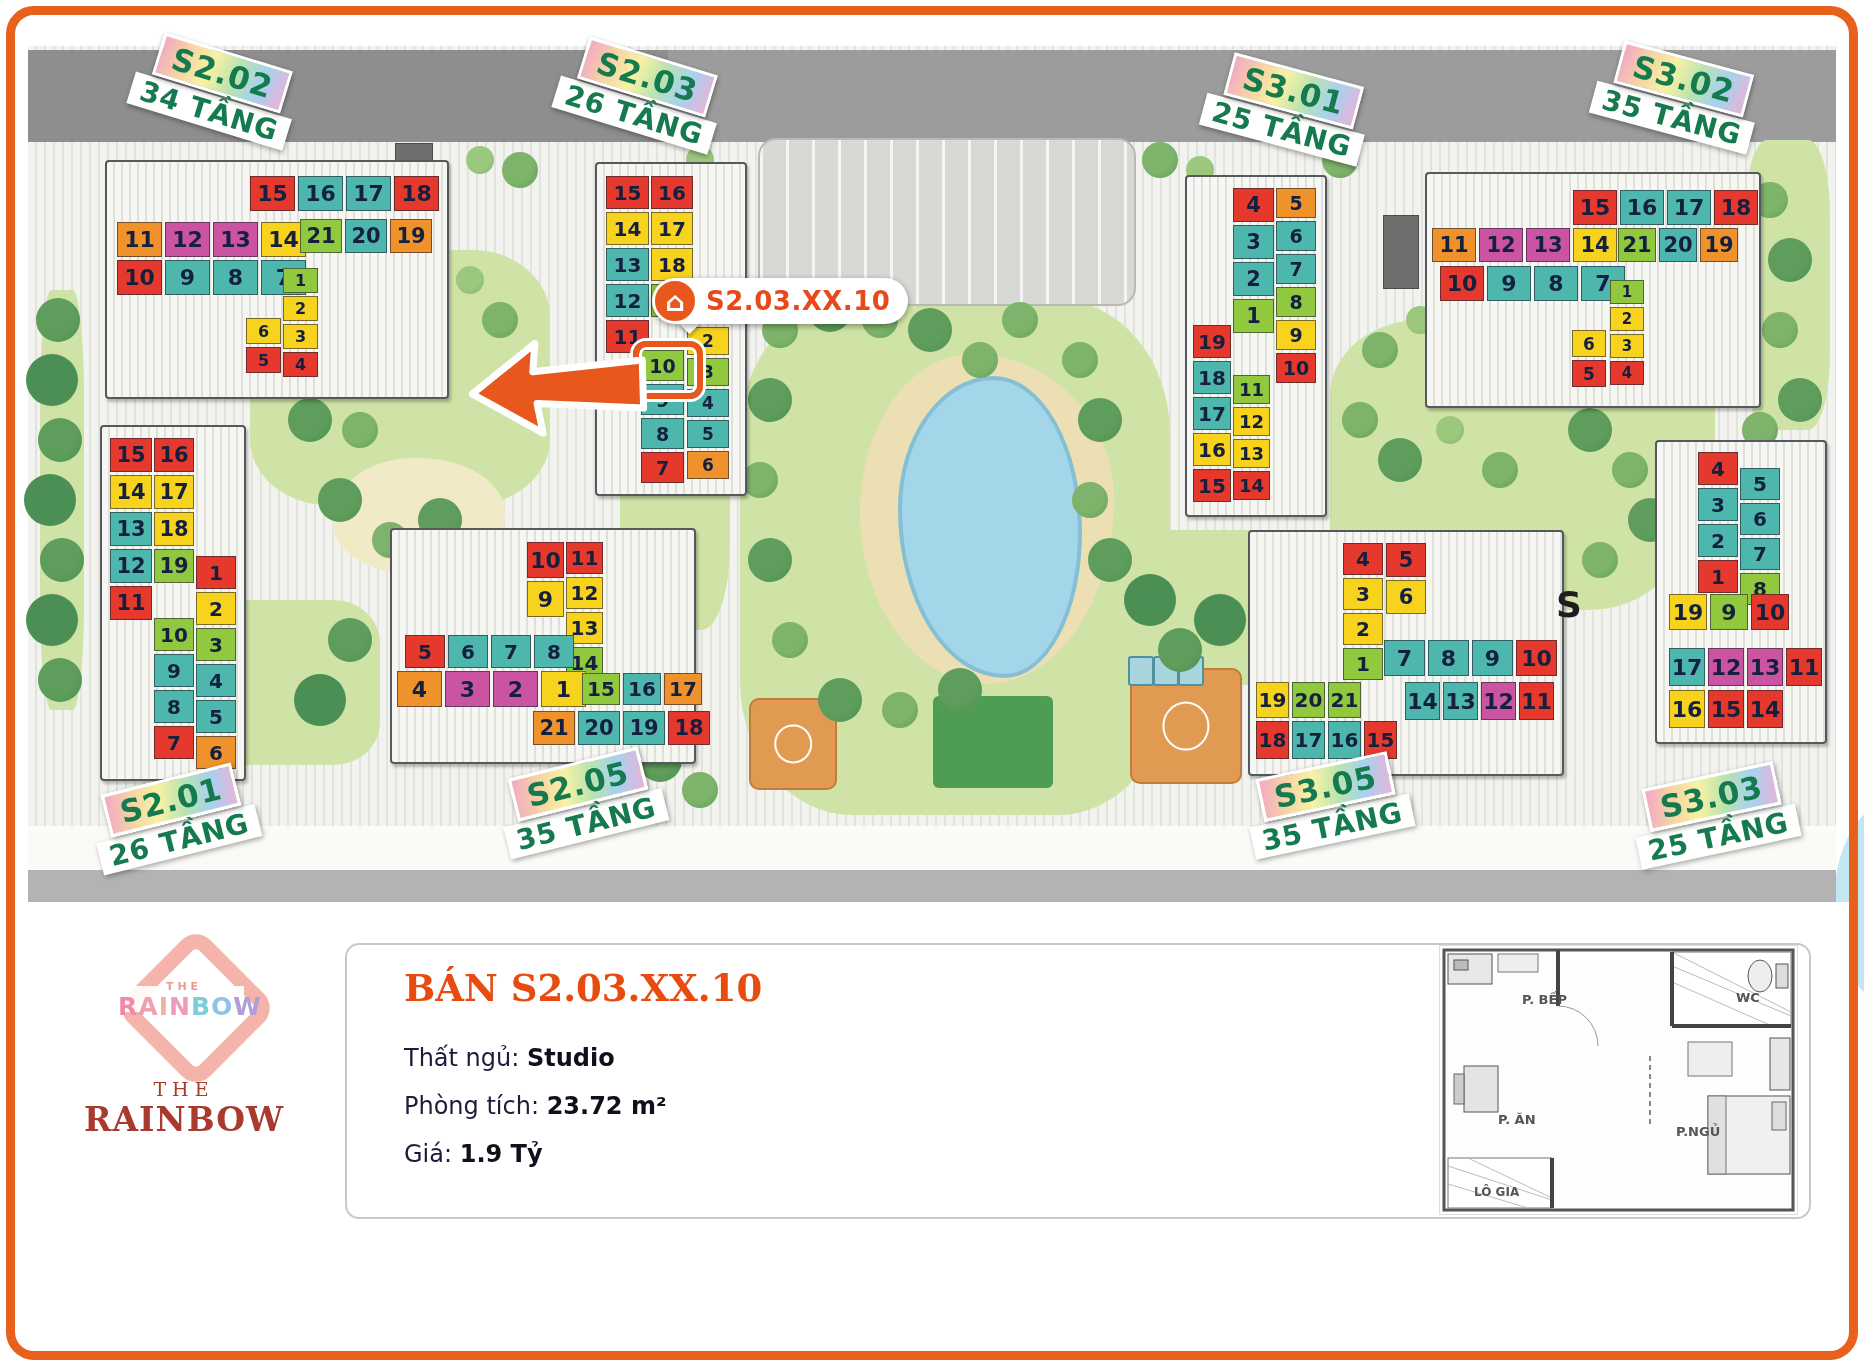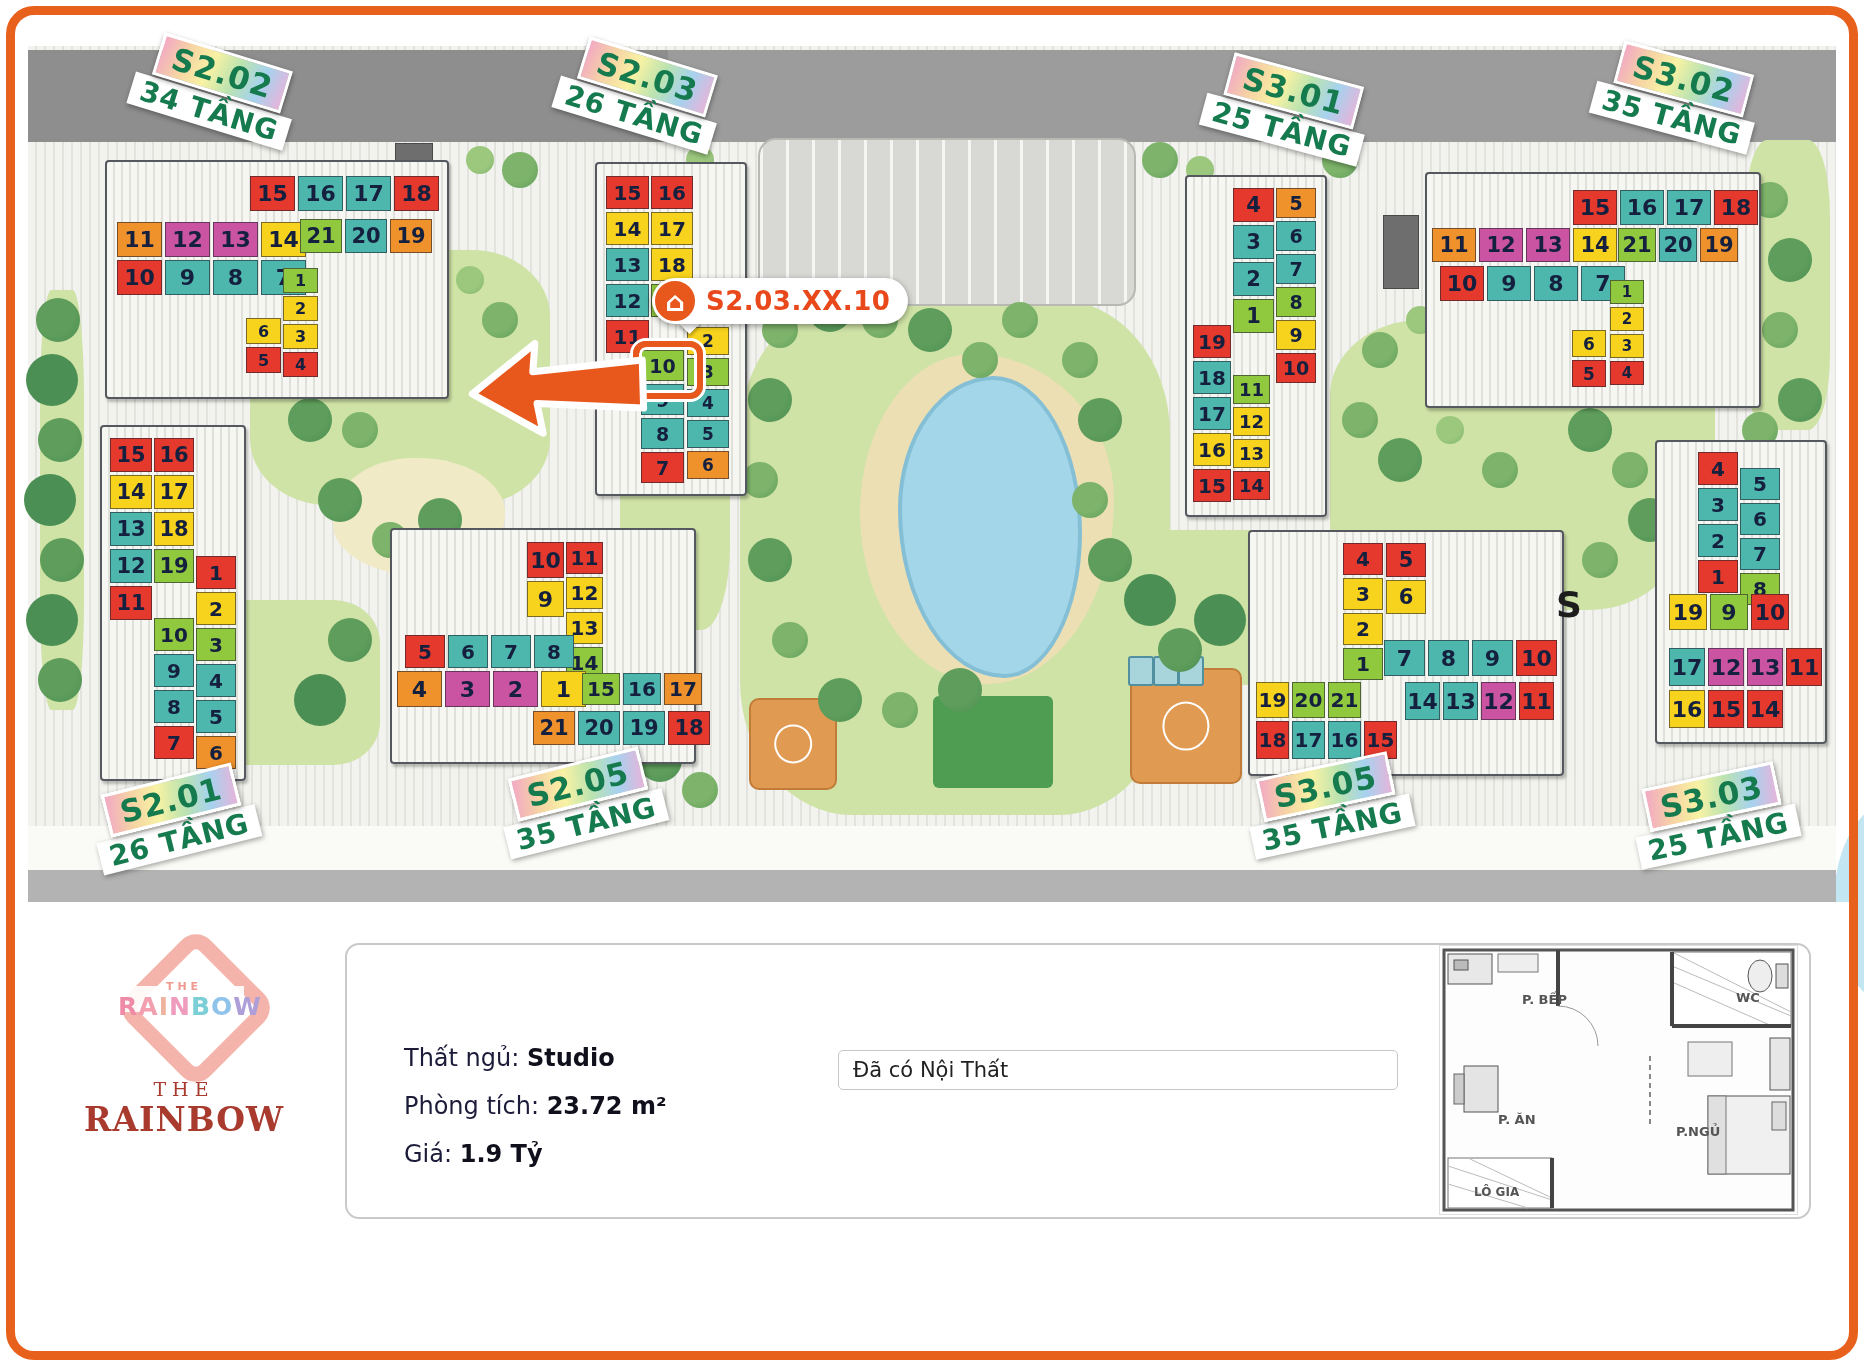--- a/index.html
+++ b/index.html
@@ -388,27 +388,27 @@
       <div class="logo-sq"></div>
       <div class="logo-bar"></div>
       <div class="logo-the-top">THE</div>
       <div class="logo-word" id="logo-word"><span style="color: rgb(239, 139, 166);">R</span><span style="color: rgb(242, 160, 176);">A</span><span style="color: rgb(238, 179, 158);">I</span><span style="color: rgb(239, 155, 189);">N</span><span style="color: rgb(124, 207, 214);">B</span><span style="color: rgb(143, 195, 234);">O</span><span style="color: rgb(174, 159, 216);">W</span></div>
     </div>
     <div class="logo-the">THE</div>
     <div class="logo-rainbow">RAINBOW</div>
   </div>
 
   <div class="panel"></div>
+  <div class="panel-title">BÁN S2.03.XX.10</div>
   <div class="field" style="top:1044px;">
     <span>Thất ngủ:</span> <b>Studio</b></div>
   <div class="field" style="top:1092px;">
     <span>Phòng tích:</span> <b>23.72 m²</b></div>
   <div class="field" style="top:1140px;">
     <span>Giá:</span> <b>1.9 Tỷ</b></div>
-  <input class="furnish-input" type="text" value="Đã có Nội Thất" style="">
 
   <div class="floorplan">
     <svg width="357" height="268" viewBox="0 0 357 268">
       <rect x="4" y="4" width="349" height="260" fill="#fdfdfd" stroke="#555" stroke-width="3"></rect>
 
       <rect x="232" y="6" width="119" height="74" fill="#fff" stroke="#777"></rect>
       <path d="M238 6 l-0 0 M232 20 l119 50 M232 6 l119 60 M232 36 l100 44" stroke="#bbb" stroke-width="1" fill="none"></path>
       <ellipse cx="320" cy="30" rx="12" ry="16" fill="#eee" stroke="#555"></ellipse>
       <rect x="336" y="18" width="12" height="24" fill="#ddd" stroke="#555"></rect>
       <line x1="232" y1="80" x2="351" y2="80" stroke="#444" stroke-width="4"></line>

